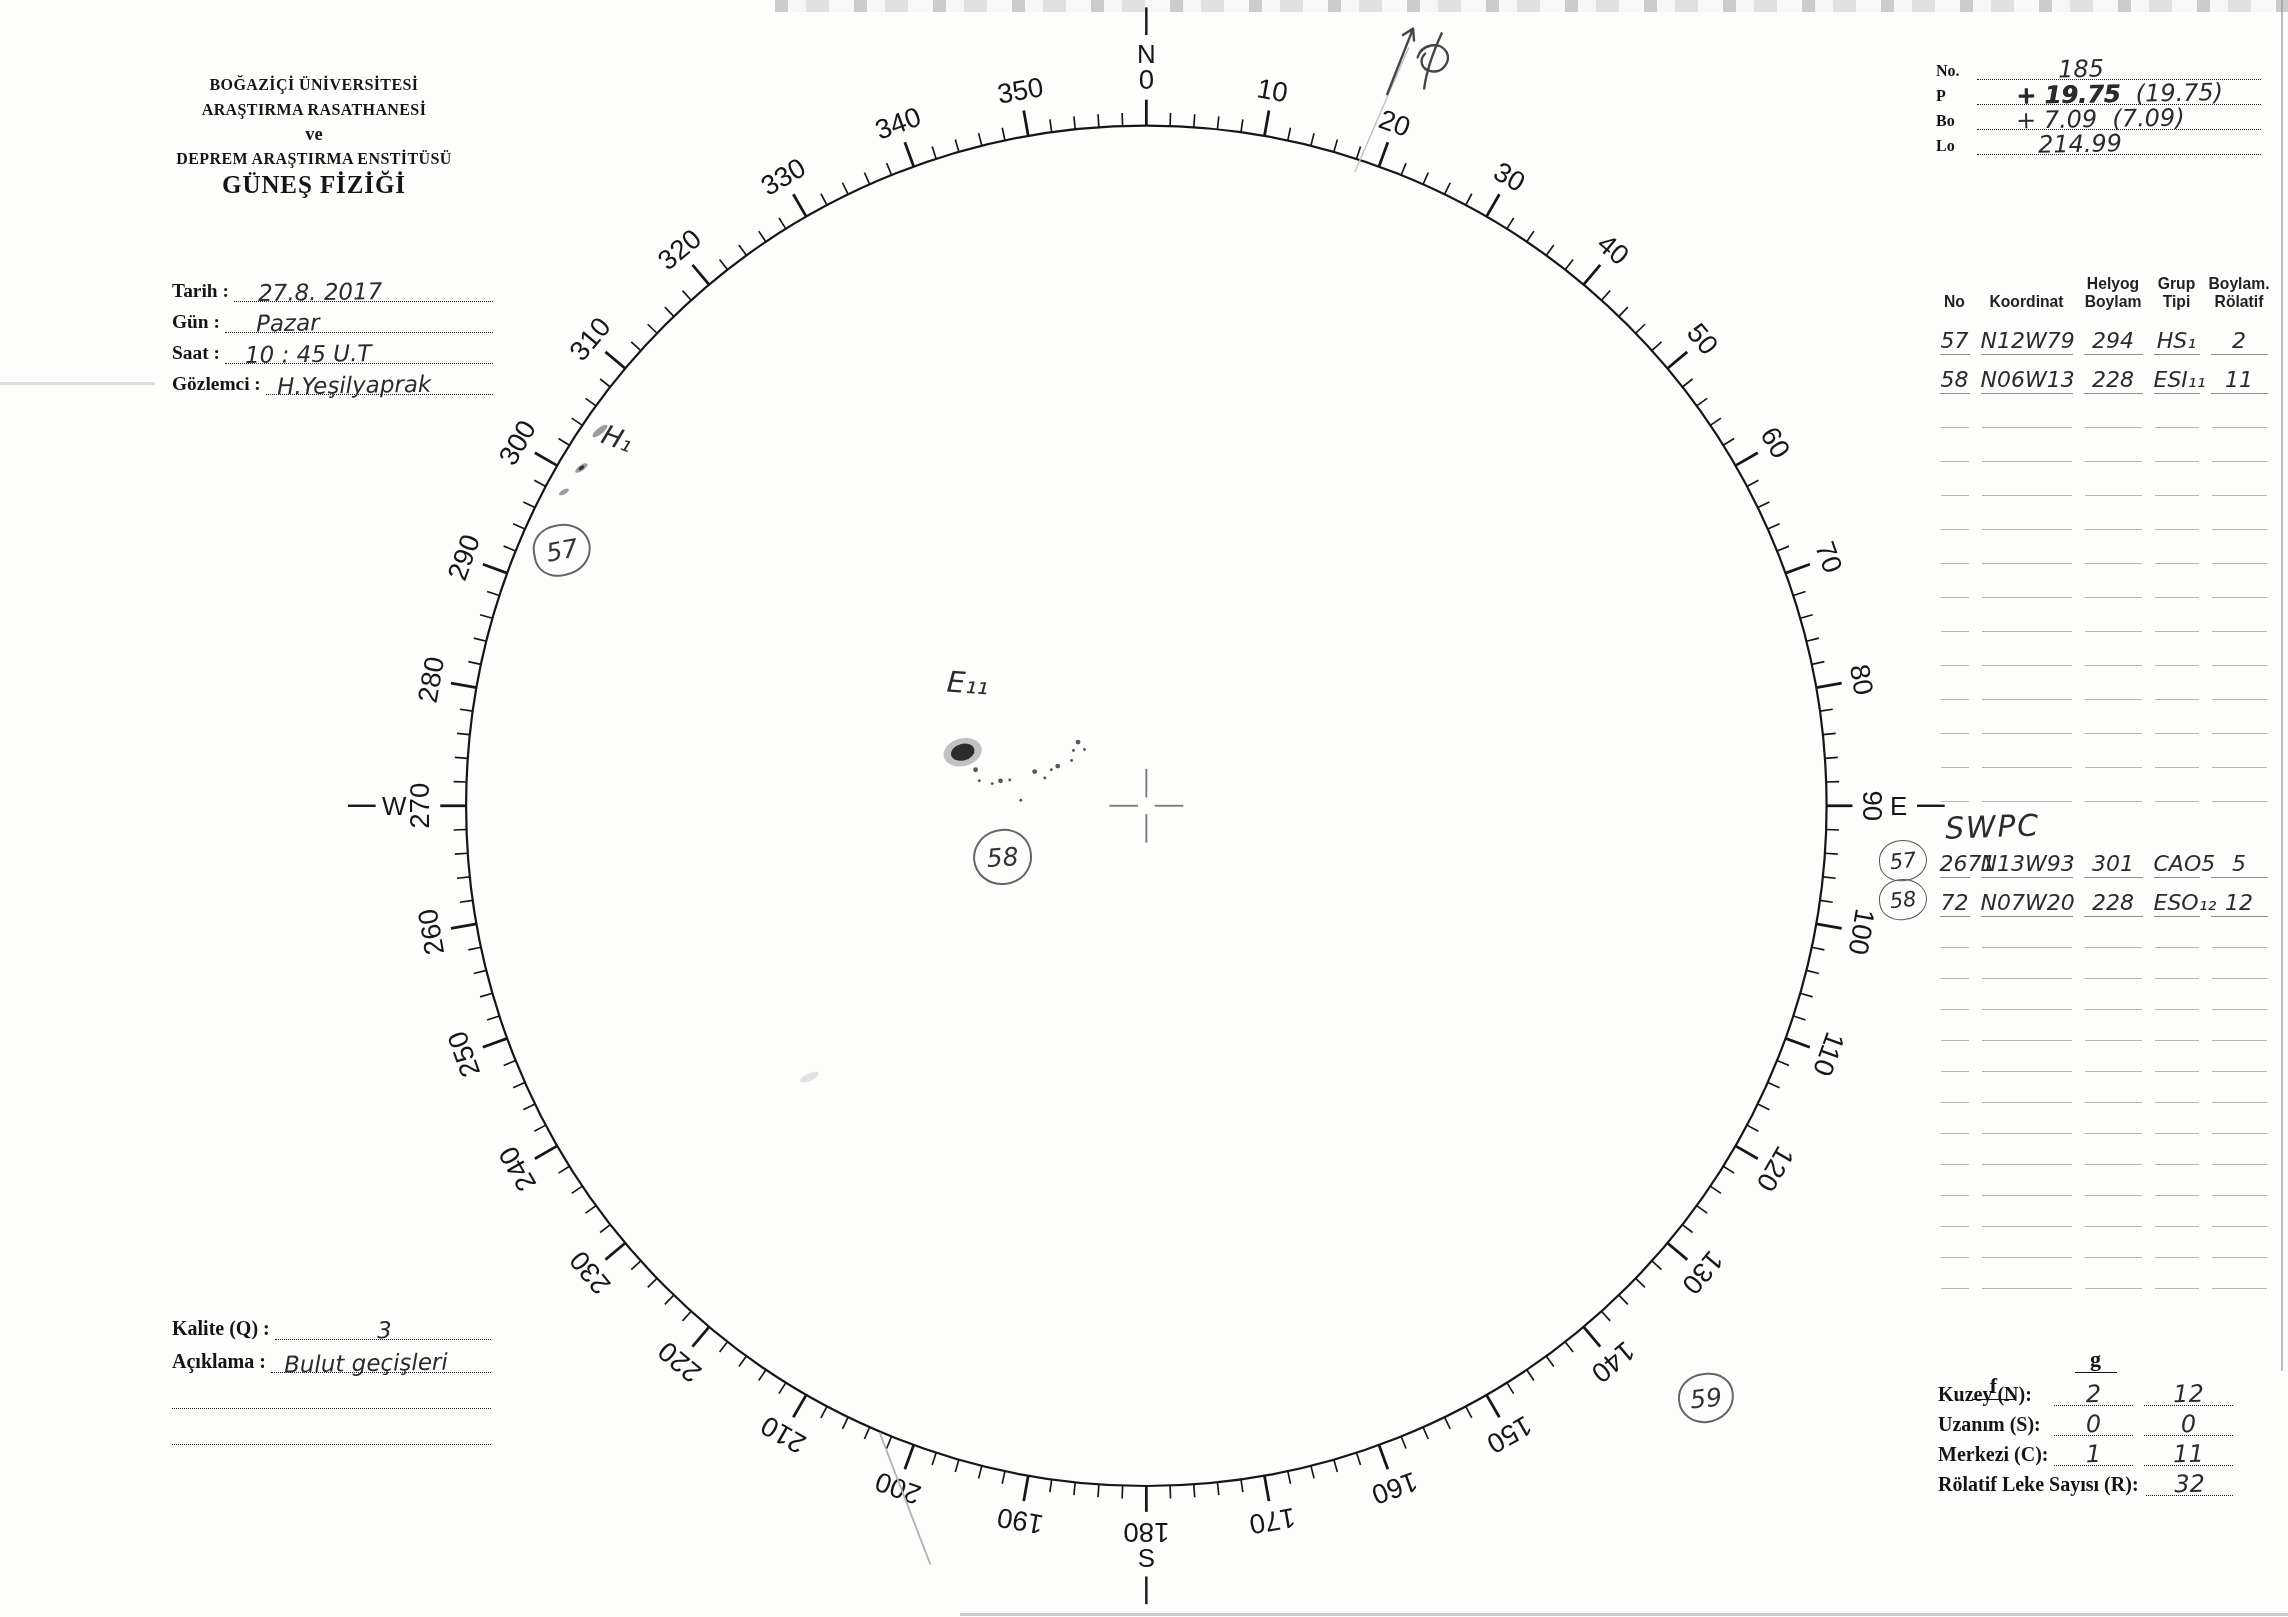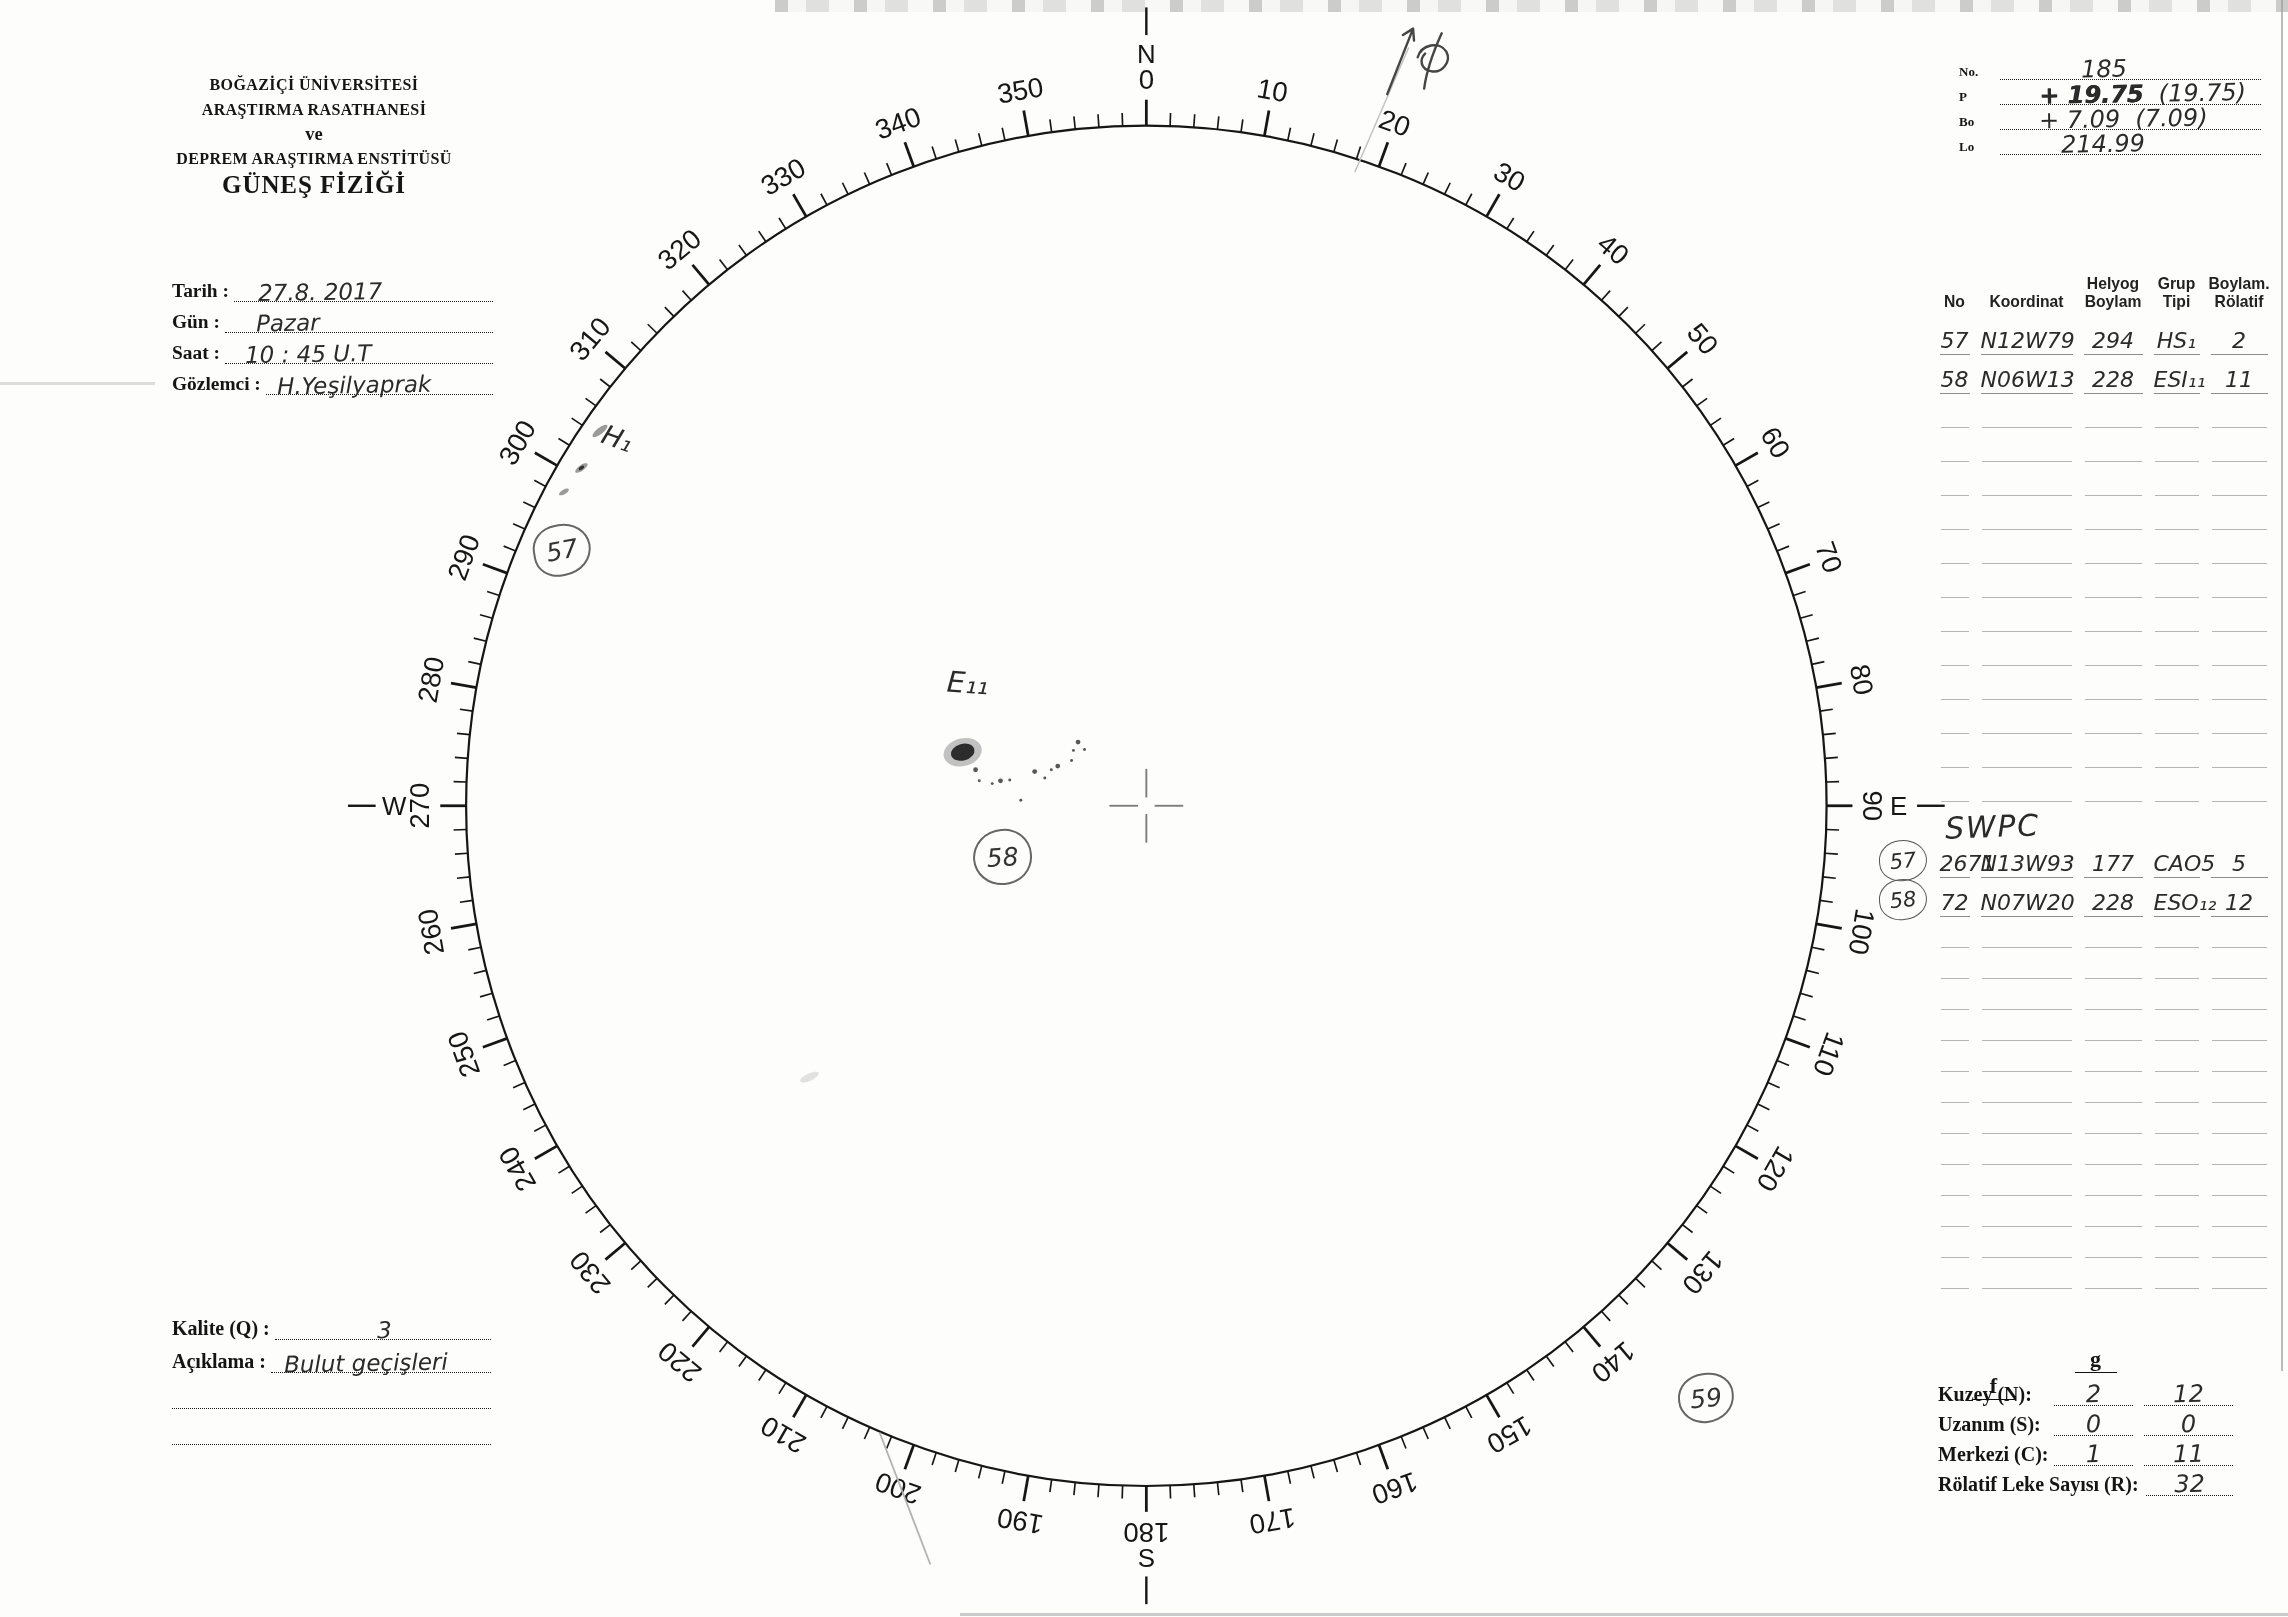--- a/index.html
+++ b/index.html
@@ -19,21 +19,21 @@
   
   .obs{position:absolute;left:172px;top:271px;width:321px;}
   .frow{display:flex;align-items:flex-end;height:31px;}
   .flabel{font-weight:bold;font-size:19.4px;white-space:nowrap;}
   .dots{flex:1;border-bottom:1.8px dotted #1a1a1a;margin-left:5.5px;position:relative;height:26px;}
   .hand{font-family:"DejaVu Sans",sans-serif;font-style:italic;color:#2b2b2b;}
   .dval{position:absolute;bottom:-3.7px;font-size:23px;white-space:nowrap;transform:rotate(-1deg);}
   
   .eph{position:absolute;left:1936px;top:55px;width:325px;}
   .eph .frow{height:25px;}
-  .eph .flabel{font-size:13px;width:35px;margin-left:23px;}
+  .eph .flabel{font-size:16px;width:35px;}
   .eph .dval{font-size:24px;}
   .pbold{font-weight:bold;text-shadow:0.6px 0 #222;}
   
   .gtable{position:absolute;left:1934px;top:275px;width:340px;font-family:"Liberation Sans",sans-serif;}
   .gt-head,.gt-row,.gt-empty{display:grid;grid-template-columns:41px 103px 70px 57px 68px;}
   .gt-head{font-weight:bold;font-size:15.7px;line-height:17.5px;color:#222;align-items:end;text-align:center;padding-bottom:5.5px;}
   .gt-row{height:39px;align-items:end;text-align:center;}
   .gt-row .c{border-bottom:1.8px solid #8d8d8d;margin:0 5.5px;font-size:22px;padding-bottom:0.9px;white-space:nowrap;}
   .gt-empty{align-items:end;}
   .gt-empty .ec{border-bottom:1.4px solid #b5b5b5;margin:0 6.5px;height:100%;}
@@ -523,21 +523,21 @@
           <div class="ec"></div>
         </div>
       </div>
     <div class="swpc-headrow">
       <span class="swpc-title hand">SWPC</span>
     </div>
     <div class="gt-row swpc-row">
       <span class="swpc-circ hand">57</span>
       <div class="c hand">2671</div>
       <div class="c hand">N13W93</div>
-      <div class="c hand">177</div>
+      <div class="c hand">301</div>
       <div class="c hand">CAO5</div>
       <div class="c hand">5</div>
     </div>
     <div class="gt-row swpc-row">
       <span class="swpc-circ hand">58</span>
       <div class="c hand">72</div>
       <div class="c hand">N07W20</div>
       <div class="c hand">228</div>
       <div class="c hand">ESO₁₂</div>
       <div class="c hand">12</div>

